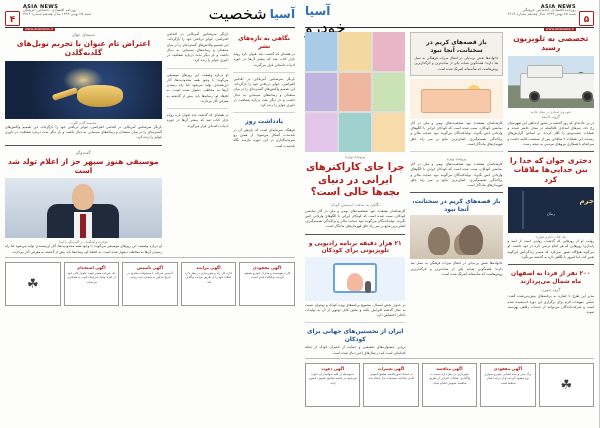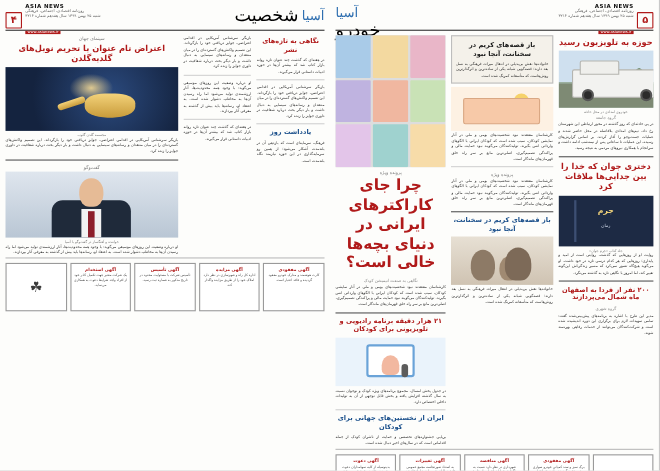--- a/index.html
+++ b/index.html
@@ -40,35 +40,35 @@
   .mh-brand .brand-en {
     font-size: 5px; font-weight: bold; letter-spacing: .4px; color: #111;
   }
   .mh-brand .brand-line { font-size: 3.6px; color: #666; white-space: nowrap; }
   .mh-brand .brand-bar {
     background: #b01a1a; color: #fff; font-size: 3.4px; padding: 0 2px;
     display: inline-block; margin-top: 1px;
   }
   .mh-left { text-align: left; }
   .mh-logo {
-    font-size: 12px; color: #2f6fb0; font-weight: normal; letter-spacing: 1px;
+    font-size: 12px; color: #2f6fb0; font-weight: bold; letter-spacing: 1px;
   }
   .rule {
     height: 1px; background: #333; margin: 2px 0 4px 0;
   }
   .rule.thin { background: #bbb; }
 
   .cols { display: flex; gap: 5px; }
 
   
   .headline {
     color: #b01a1a; font-weight: bold; text-align: center;
     line-height: 1.25; margin: 2px 0 3px 0;
   }
-  .headline.sz-lg { font-size: 14px; }
+  .headline.sz-lg { font-size: 10px; }
   .headline.sz-md { font-size: 7.5px; }
   .headline.sz-sm { font-size: 6px; }
   .headline.blue { color: #1a4f8b; }
   .headline.dark { color: #1b1b1b; }
   .kicker {
     font-size: 4.2px; color: #777; text-align: center; margin-bottom: 1px;
   }
   .byline {
     font-size: 3.8px; color: #888; text-align: center; margin-bottom: 2px;
   }
@@ -106,21 +106,21 @@
   .photo-car .w1 { left:8px; } .photo-car .w2 { right:10px; }
   .photo-car .tree {
     position:absolute; bottom:20px; width:10px; height:16px; background:#4b6b3a; border-radius:50% 50% 30% 30%;
   }
 
   
   .photo-book { height: 46px; background: #1d2a44; }
   .photo-book .cover {
     position:absolute; inset:4px 70px 4px 70px; background:#24324f; border:1px solid #3d4f73;
   }
-  .photo-book .t1 { position:absolute; top:10px; left:0; right:0; text-align:center; color:#f0d27a; font-size:7px; font-weight:bold;}
+  .photo-book .t1 { position:absolute; top:10px; left:0; right:0; color:#f0d27a; font-size:7px; font-weight:bold;}
   .photo-book .t2 { position:absolute; top:24px; left:0; right:0; text-align:center; color:#cfd8e8; font-size:4px;}
 
   
   .collage { height: 120px; display:grid; grid-template-columns: repeat(3, 1fr); grid-auto-rows: 1fr; gap: 2px; }
   .collage div { border-radius: 1px; }
   .c1{background:#e9b6c8;} .c2{background:#f3d9a0;} .c3{background:#a9cbe8;}
   .c4{background:#c9e2b6;} .c5{background:#f0b7a0;} .c6{background:#bfb3e0;}
   .c7{background:#f7dca9;} .c8{background:#9fd2cf;} .c9{background:#e3c5e9;}
 
   
@@ -215,21 +215,21 @@
       <div class="mh-left">
         <div class="mh-logo">آسیا</div>
         <div class="brand-line">خودرو</div>
       </div>
     </div>
     <div class="rule"></div>
 
     <div class="cols">
 
       <div style="width:31%">
-        <div class="headline sz-md">حوزه به تلویزیون رسید</div>
+        <div class="headline sz-md">تخصصی به تلویزیون رسید</div>
         <div class="photo photo-car">
           <div class="road"></div>
           <div class="tree" style="right:8px"></div>
           <div class="tree" style="right:26px; height:12px"></div>
           <div class="truck">
               <span class="w1"></span>
               <span class="w2"></span>
             </div>
         </div>
         <div class="cap">خودروی امدادی در محل حادثه</div>
@@ -382,20 +382,21 @@
           <div class="glow"></div>
             <div class="spout"></div>
             <div class="lamp"></div>
         </div>
         <div class="cap">مجسمه گلدن گلوب</div>
         <div class="body">بازیگر سرشناس آمریکایی در اقدامی اعتراضی، جوایز دریافتی خود را بازگرداند. این تصمیم واکنش‌های گسترده‌ای را در میان منتقدان و رسانه‌های سینمایی به دنبال داشت و بار دیگر بحث درباره شفافیت در داوری جوایز را زنده کرد.</div>
 
         <div class="sep dark"></div>
 
         <div class="kicker">گفت‌وگو</div>
+        <div class="headline sz-md">موسیقی هنوز سپهر جز از اعلام تولد شد است</div>
         <div class="photo photo-portrait">
           <div class="suit"></div>
             <div class="shirt"></div>
             <div class="tie"></div>
             <div class="head"></div>
         </div>
         <div class="cap">خواننده و آهنگساز در گفت‌وگو با آسیا</div>
         <div class="body">او درباره وضعیت این روزهای موسیقی می‌گوید: با وجود همه محدودیت‌ها، آثار ارزشمندی تولید می‌شود اما راه رسیدن آن‌ها به مخاطب دشوار شده است. به اعتقاد او، رسانه‌ها باید بیش از گذشته به معرفی آثار بپردازند.</div>
       </div>
     </div>

